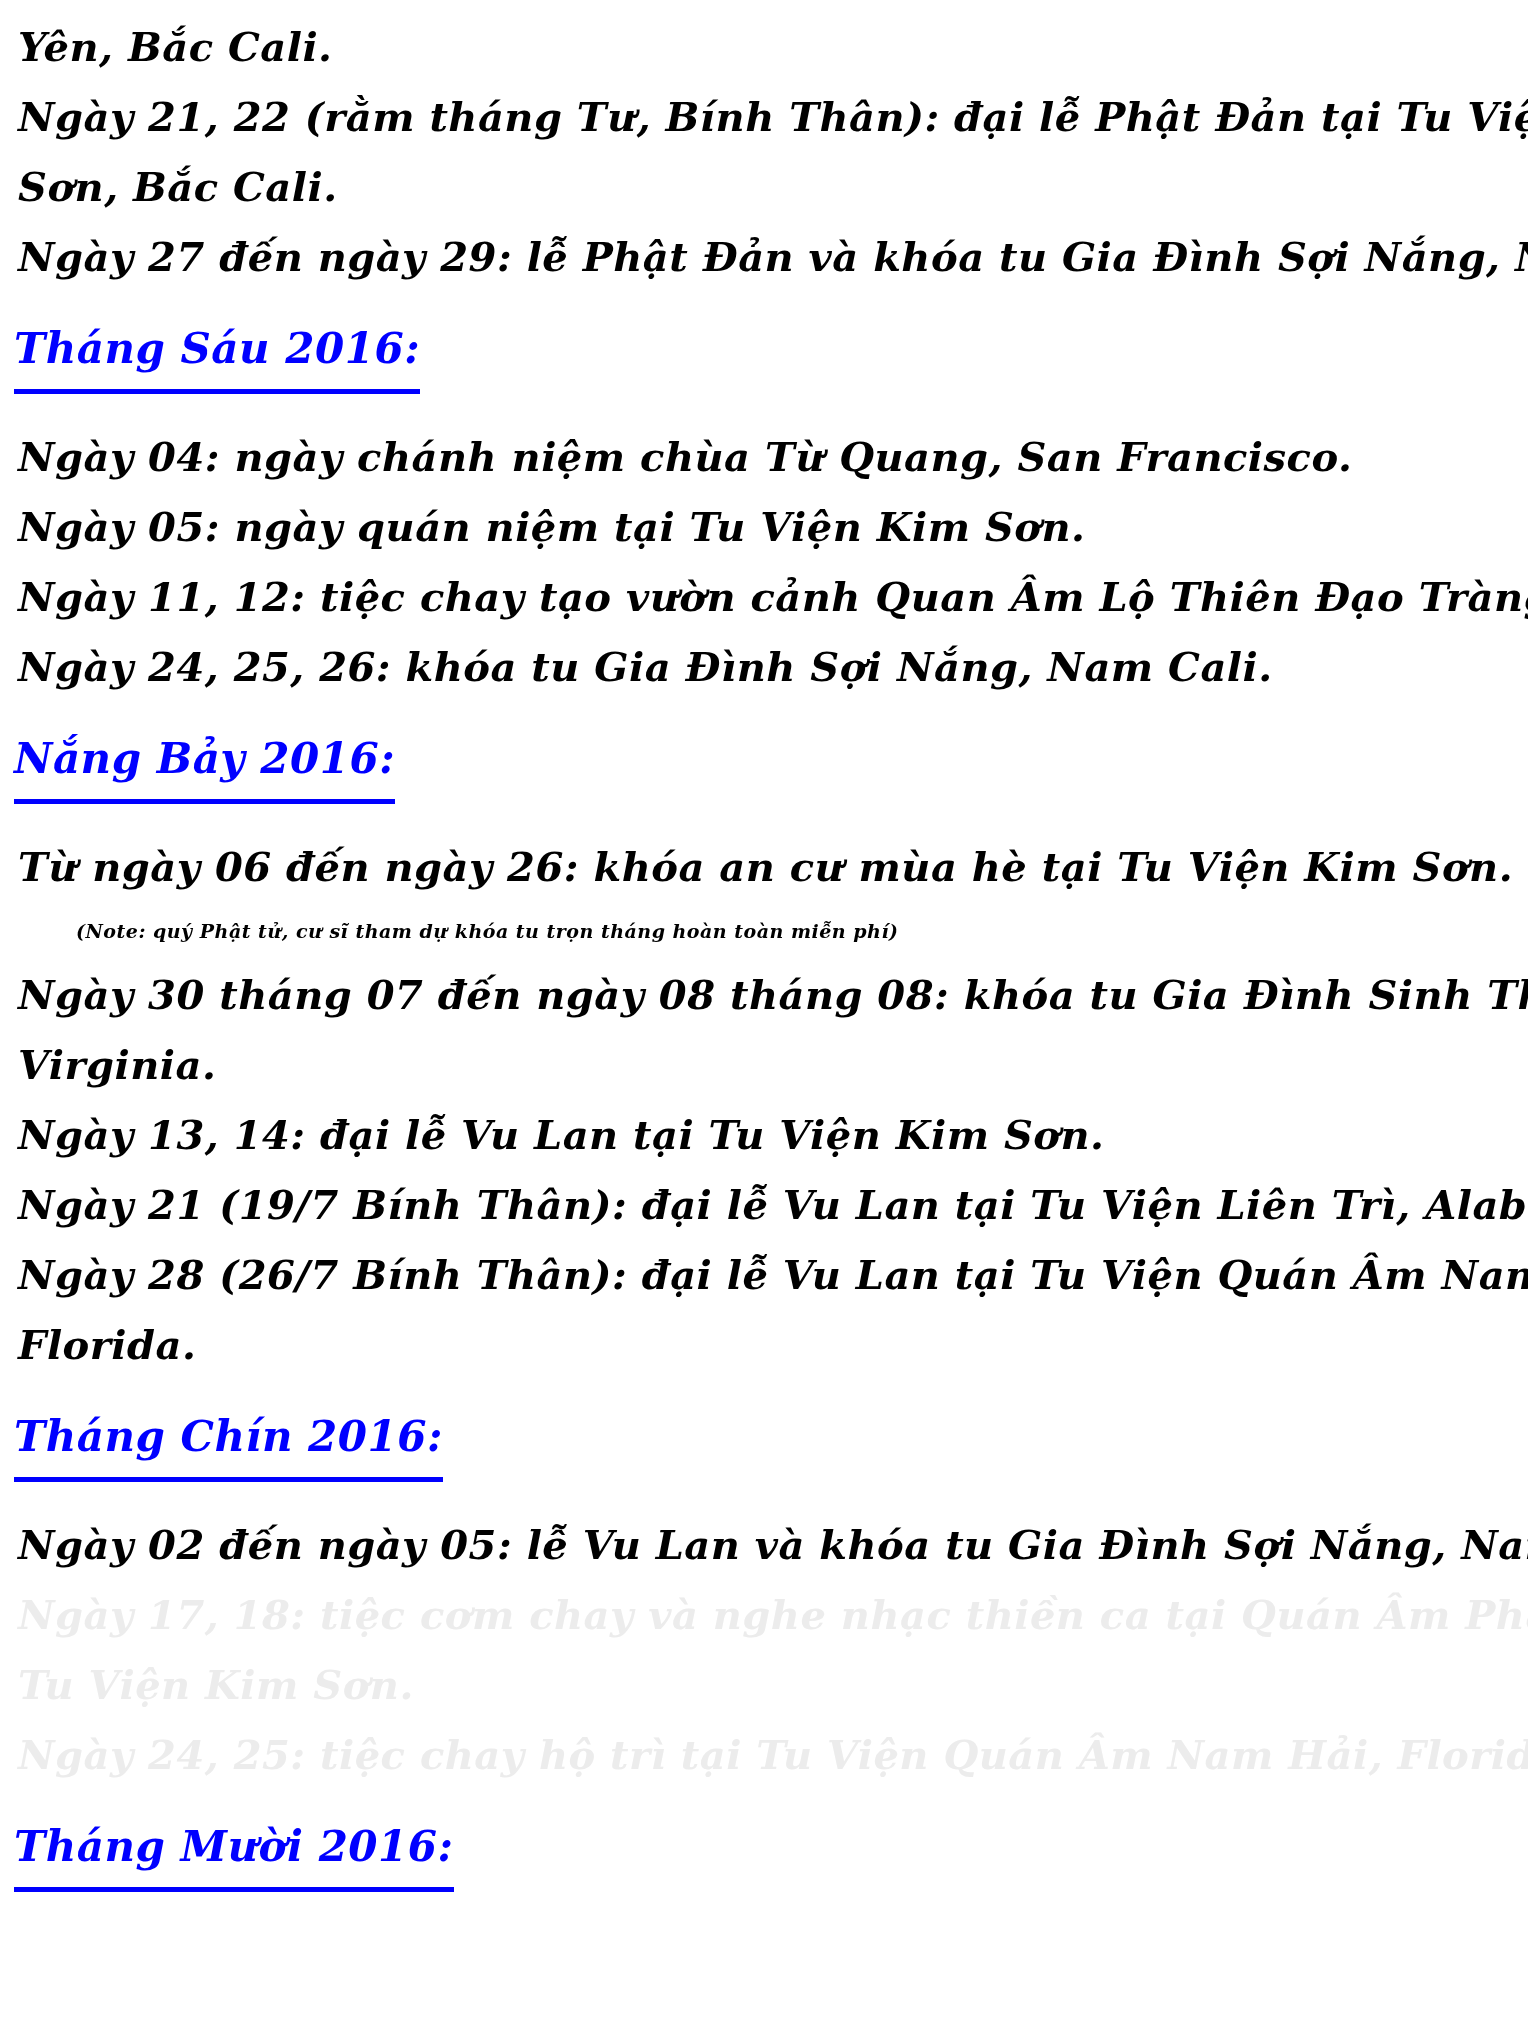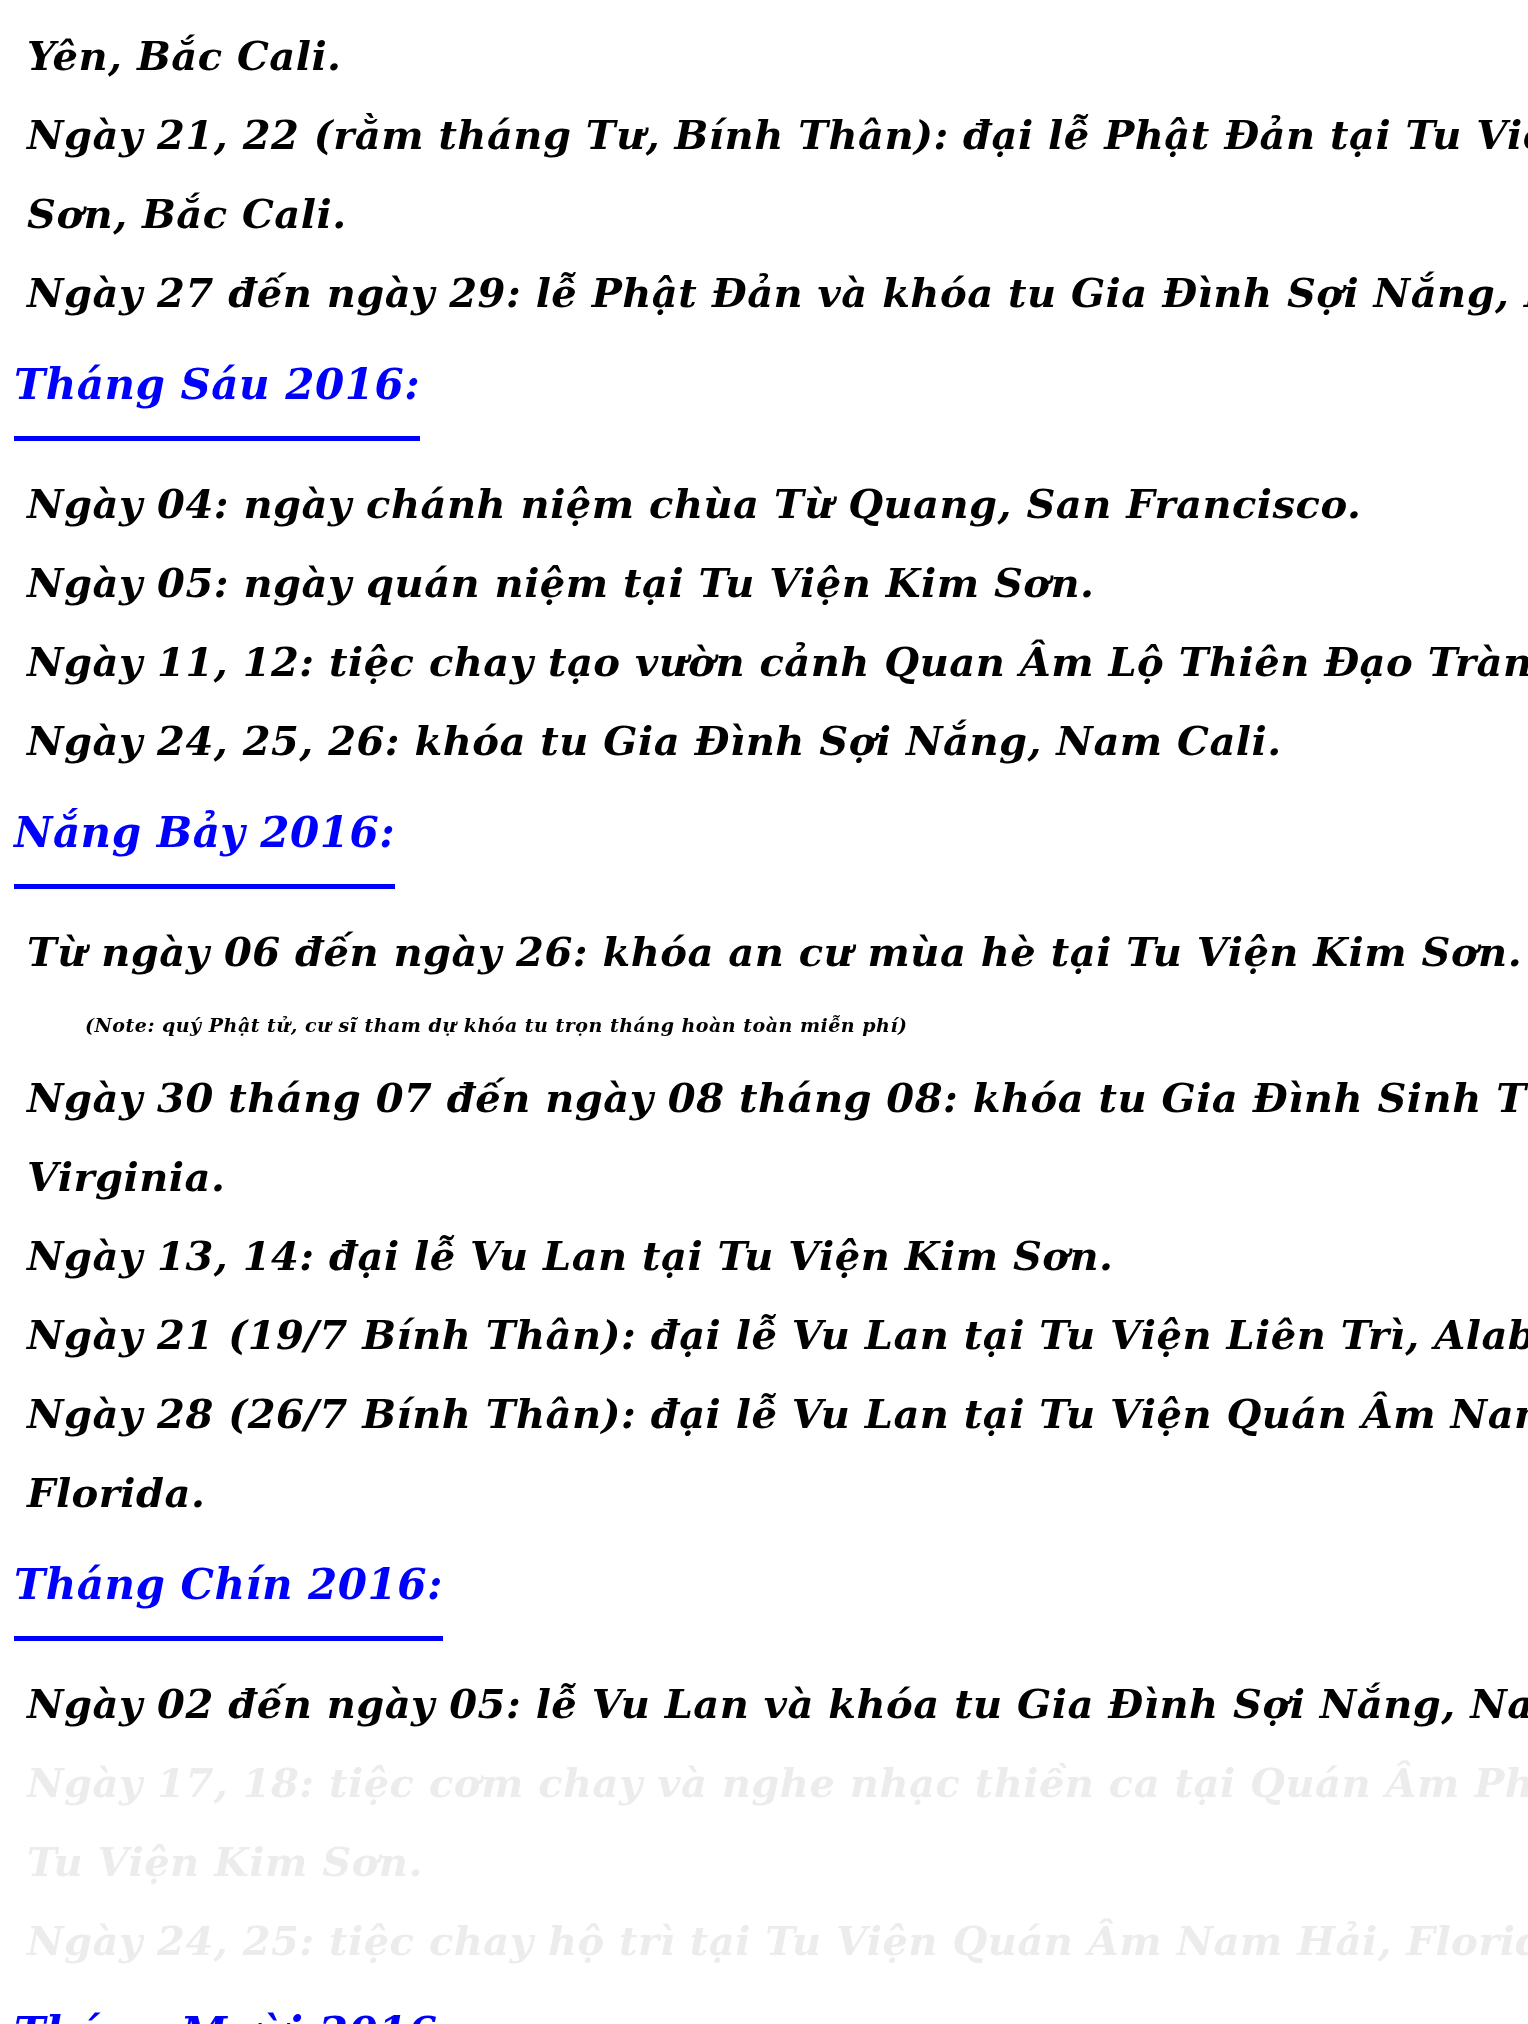--- a/index.html
+++ b/index.html
@@ -14,42 +14,42 @@
     font-family: "DejaVu Serif", serif;
   }
   .page {
     box-sizing: border-box;
     width: 1528px;
     height: 2024px;
     padding: 10px 12px 0 14px;
     background: #ffffff;
   }
   .line {
-    margin: 13px;
+    margin: 4px;
     white-space: nowrap;
     font-style: italic;
     font-weight: bold;
     line-height: 66px;
     font-size: 40px;
     color: #000000;
     letter-spacing: 0.5px;
   }
   .heading-block {
     margin: 26px 0 30px 0;
     line-height: 66px;
     white-space: nowrap;
   }
   .heading-text {
     font-style: italic;
     font-weight: bold;
     font-size: 42px;
     color: #0000ff;
     display: inline-block;
     border-bottom: 5px solid #0000ff;
-    padding-bottom: 18px;
+    padding-bottom: 7px;
     letter-spacing: 0.5px;
   }
   .note {
     font-size: 19px;
     line-height: 54px;
     padding-left: 58px;
   }
   .faint {
     color: #ececec;
   }

